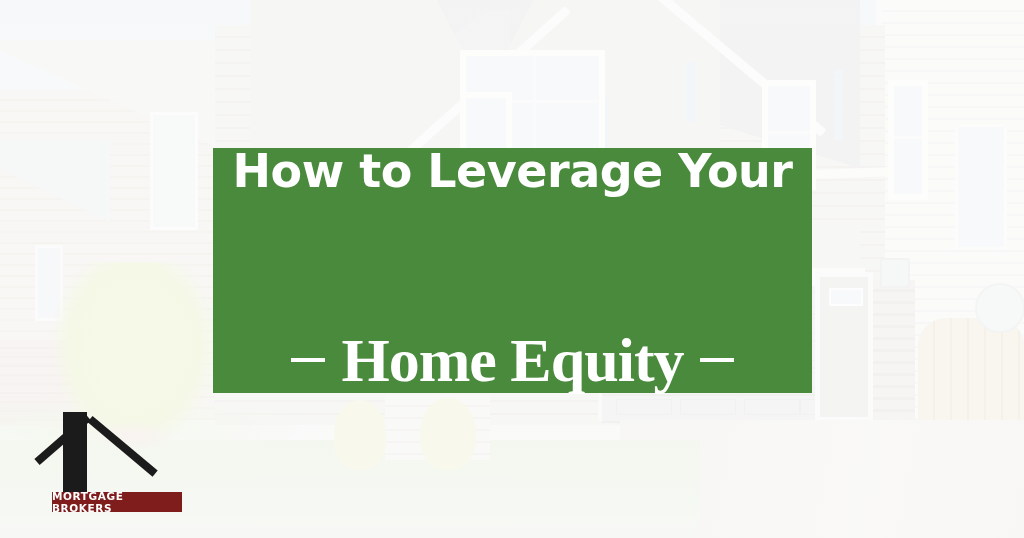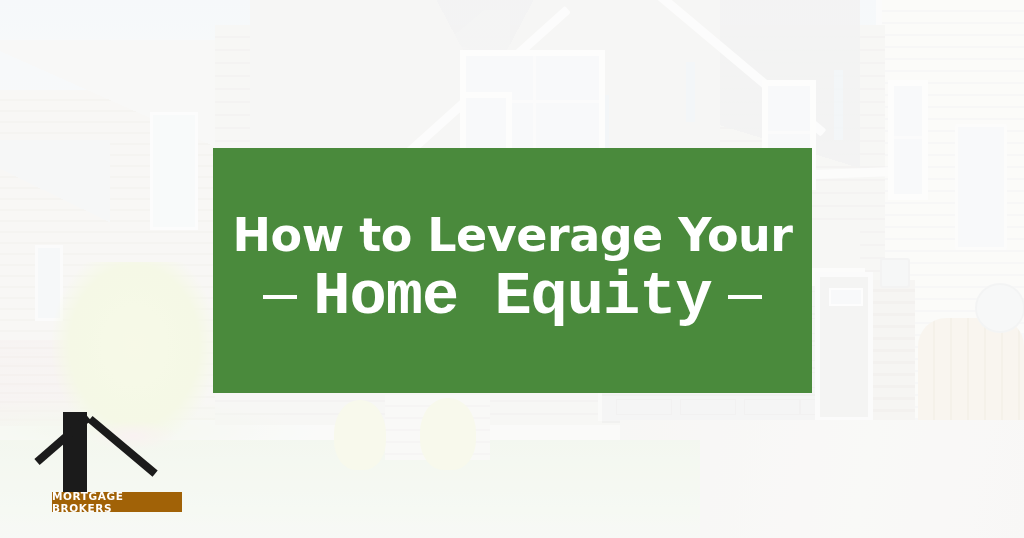--- a/index.html
+++ b/index.html
@@ -223,42 +223,42 @@
     position:absolute;inset:0;
     background:rgba(255,255,255,0.60);
     pointer-events:none;
   }
 
   
   .banner{
     position:absolute;left:213px;top:148px;width:599px;height:245px;
     background:#4a8a3c;
     display:flex;flex-direction:column;
-    align-items:center;justify-content:center;
+    align-items:center;justify-content:space-between;
   }
   .line1{
     color:#ffffff;
     font-family:"DejaVu Sans",sans-serif;
     font-weight:bold;
     font-size:46px;
     letter-spacing:-0.5px;
     line-height:1;
     margin:0 0 6px 0;
     white-space:nowrap;
   }
   .line2-wrap{
     display:flex;align-items:center;justify-content:center;gap:16px;
     white-space:nowrap;
   }
   .dash{
     display:block;width:34px;height:4px;background:#ffffff;flex:none;
   }
   .line2{
     color:#ffffff;
-    font-family:Liberation Mono, monospace;
+    font-family:Liberation Serif, serif;
     font-weight:bold;
     font-size:62px;
     letter-spacing:-1px;
     line-height:1.05;
     margin:0;
   }
 
   
   .logo{
     position:absolute;left:30px;top:400px;width:152px;height:115px;
@@ -276,21 +276,21 @@
     position:absolute;left:52px;top:24px;
     color:#2e7d32;
     font-family:"DejaVu Serif",serif;
     font-style:italic;font-weight:bold;
     font-size:52px;line-height:1;
     letter-spacing:-1px;
     text-shadow:0 1px 0 rgba(0,0,0,.15);
   }
   .logo-band{
     position:absolute;left:22px;top:92px;width:130px;height:20px;
-    background:#a16207;
+    background:#7f1d1d;
     display:flex;align-items:center;justify-content:flex-end;
   }
   .logo-band span{
     color:#ffffff;
     font-family:"DejaVu Sans",sans-serif;
     font-weight:bold;font-size:10.5px;letter-spacing:.6px;
   }
 </style>
 </head>
 <body>

